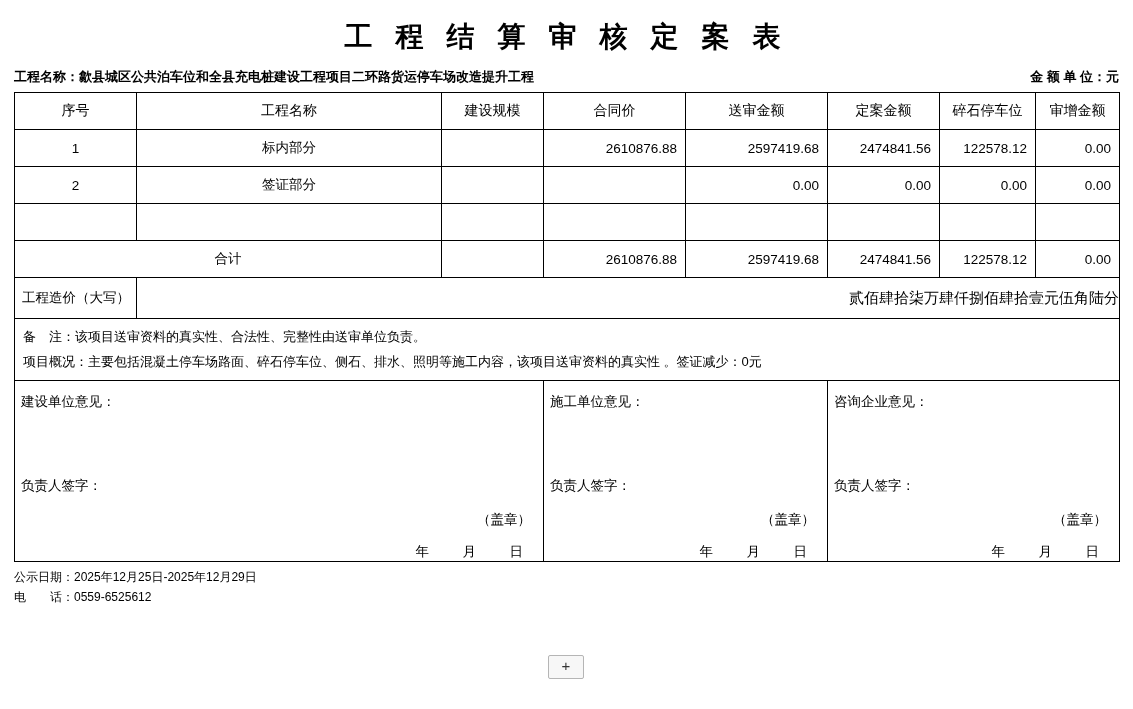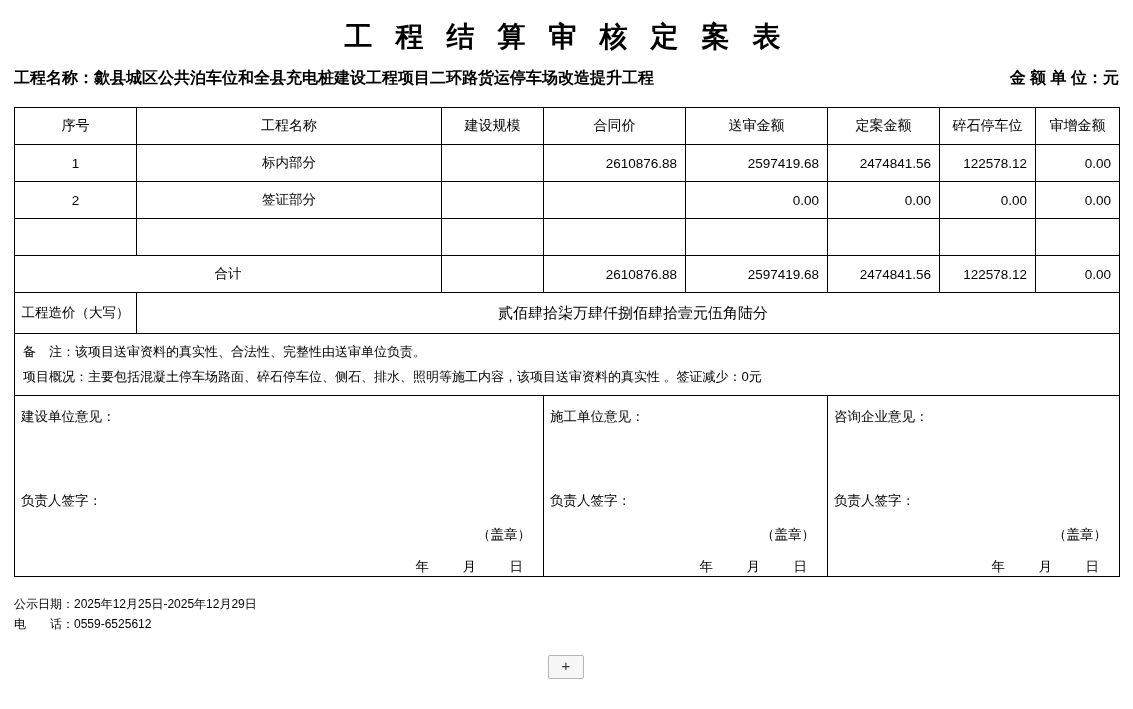--- a/index.html
+++ b/index.html
@@ -29,39 +29,39 @@
     letter-spacing: 8px;
     padding-top: 18px;
     padding-bottom: 12px;
     font-family: "Liberation Serif", "DejaVu Serif", serif;
   }
   
   .proj-line {
     display: flex;
     align-items: flex-end;
     padding: 0 14px 6px 14px;
-    font-size: 16px;
+    font-size: 13px;
     font-weight: bold;
   }
   .proj-line .label {
     white-space: nowrap;
   }
   .proj-line .value {
     flex: 1;
     white-space: nowrap;
   }
   .proj-line .unit {
     white-space: nowrap;
     font-weight: bold;
   }
   
   table.main {
     border-collapse: collapse;
     width: 1105px;
-    margin: 12px 14px;
+    margin: 0 14px;
     table-layout: fixed;
     font-size: 13.5px;
   }
   table.main td, table.main th {
     border: 1px solid #000;
     padding: 0;
     height: 36px;
     vertical-align: middle;
     font-weight: normal;
   }
@@ -74,28 +74,28 @@
   .c-center { text-align: center; }
   .c-right  { text-align: right; padding-right: 8px !important; }
 
   .row-empty td { height: 36px; }
 
   .cost-label {
     font-weight: bold;
     font-size: 13.5px;
     padding: 2px 6px !important;
     line-height: 1.35;
-    text-align: center;
+    text-align: right;
     vertical-align: middle;
   }
   .cost-value {
     font-weight: bold;
     font-size: 15px;
     padding-left: 10px !important;
-    text-align: center;
+    text-align: right;
     border-radius: 20px;
   }
   .notes {
     text-align: left;
     padding: 6px 8px !important;
     font-size: 13px;
     line-height: 1.9;
     height: auto;
   }
   

